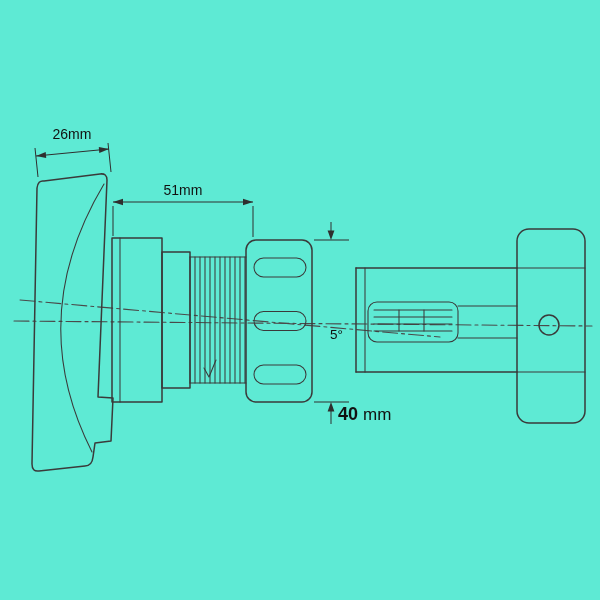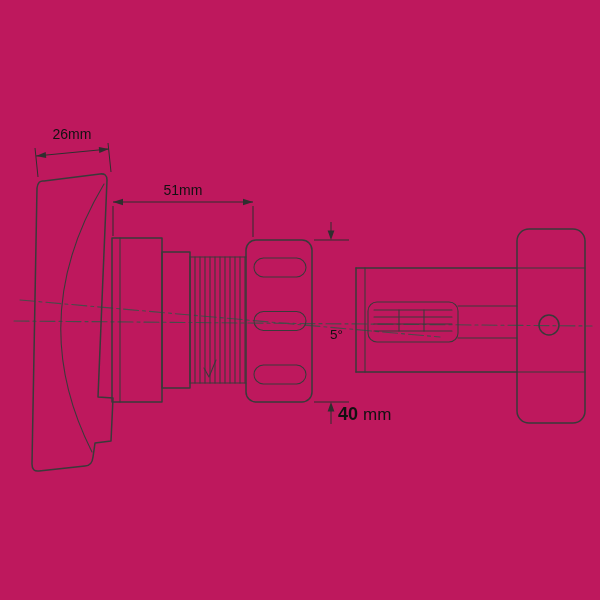--- a/index.html
+++ b/index.html
@@ -1,17 +1,17 @@
 <!DOCTYPE html>
 <html><head>
 <meta charset="utf-8">
 <style>
   html,body{margin:0;padding:0;background:#ffffff;}
   .canvas{
-    width:600px;height:600px;background:#be185d;position:relative;overflow:hidden;
+    width:600px;height:600px;background:#5eead4;position:relative;overflow:hidden;
     font-family:"Liberation Sans", sans-serif;
   }
   svg{display:block;}
   .ln{fill:none;stroke:#3a3a3a;stroke-width:1.5;stroke-linejoin:round;stroke-linecap:round;}
   .thin{fill:none;stroke:#3a3a3a;stroke-width:1.05;stroke-linejoin:round;stroke-linecap:round;}
   .cl{fill:none;stroke:#4a4a4a;stroke-width:1.1;stroke-dasharray:15 4 3 4;stroke-linecap:round;}
   .dim{fill:none;stroke:#2f2f2f;stroke-width:1;}
   .arr{fill:#2f2f2f;stroke:none;}
   text{fill:#111111;}
   .dimtext{font-size:14px;}

